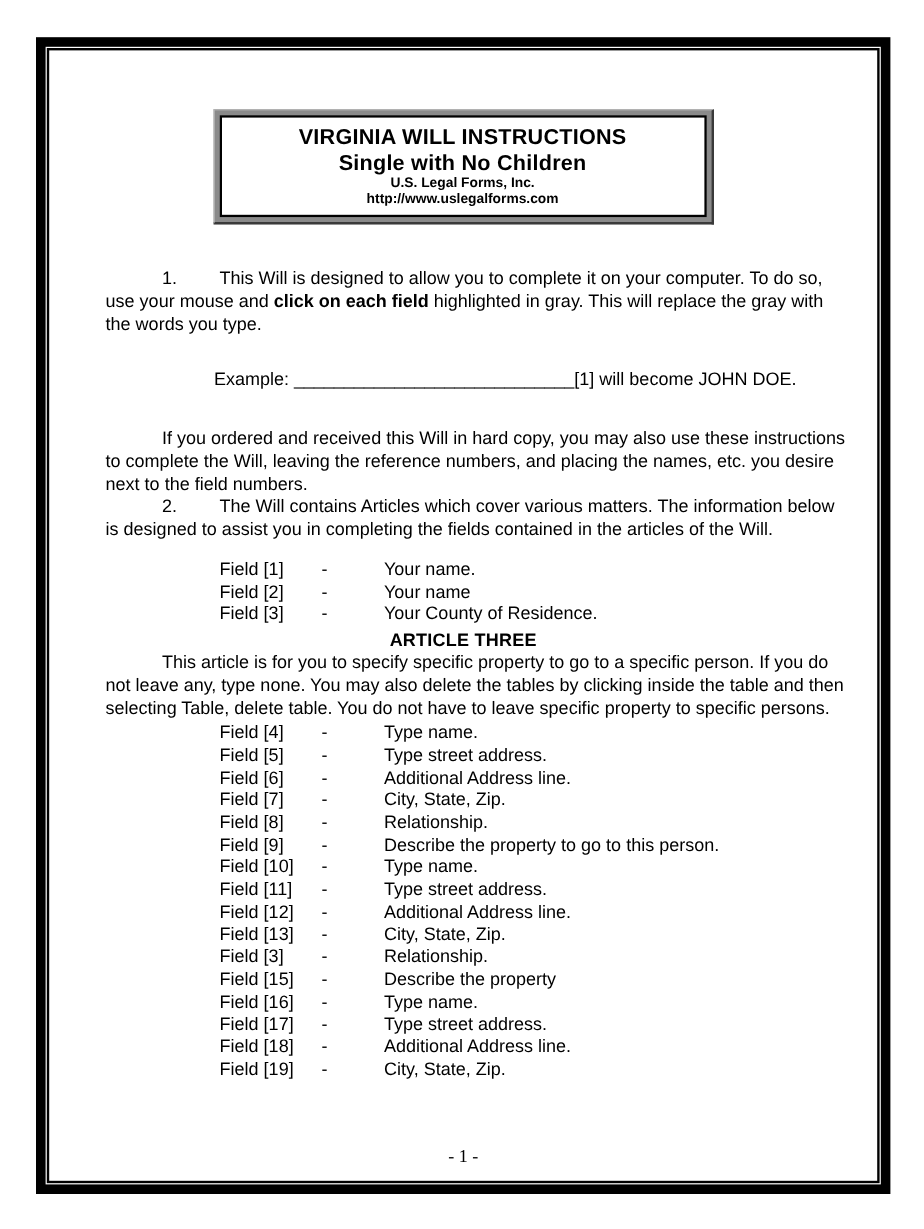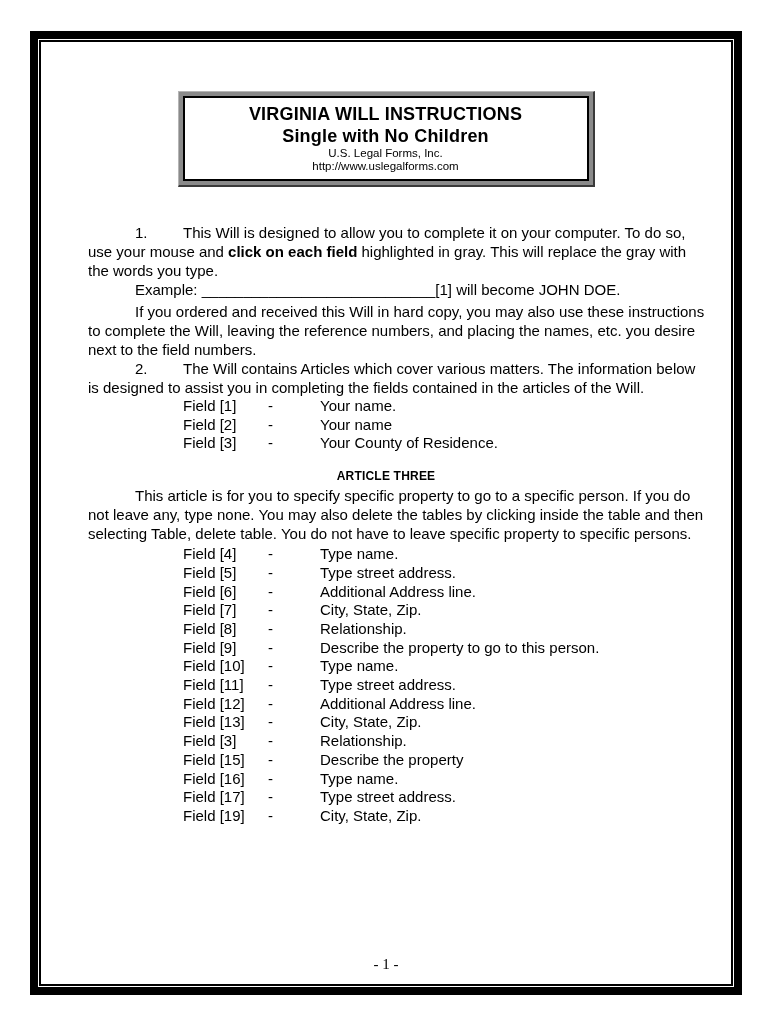--- a/index.html
+++ b/index.html
@@ -21,45 +21,45 @@
   .title-box {
     background:#8a8a8a; padding:4px;
     border-top:1px solid #b5b5b5; border-left:1px solid #b5b5b5;
     border-right:2px solid #3a3a3a; border-bottom:2px solid #3a3a3a;
   }
   .title-box-inner {
     border:2px solid #000; background:#fff; text-align:center;
     width:406px; padding:5px 8px 6px 8px;
   }
   .title-main { font-size:18px; font-weight:bold; line-height:22px; letter-spacing:0.2px; }
-  .title-small { font-size:11.5px; font-weight:normal; line-height:13px; }
+  .title-small { font-size:11.5px; font-weight:bold; line-height:13px; }
 
   
   .content { padding:0 24px 0 47px; font-size:15px; line-height:19px; }
   .para { text-indent:47px; }
   .p1 { margin-top:36px; }
   .num { display:inline-block; width:48px; text-indent:0; }
-  .example-line { margin-top:0; padding-left:47px; }
-  .p-hardcopy { margin-top:3px; }
+  .example-line { margin-top:27px; padding-left:47px;text-align:center; }
+  .p-hardcopy { margin-top:30px; }
   .p2 { }
   .p3 { margin-top:0; }
 
   .blank { letter-spacing:0; white-space:nowrap; }
 
   
-  .field-list { line-height:18.7px; }
+  .field-list { margin-top:15px; line-height:18.7px; }
   .field-list-2 { margin-top:2px; }
   .frow { padding-left:95px; white-space:nowrap; }
   .fl { display:inline-block; width:85px; }
   .fd { display:inline-block; width:52px; }
 
   
   .article-heading {
-    margin:14px -24px 0 -47px; text-align:center;
-    font-weight:bold; font-size:12px; line-height:19px; letter-spacing:0.2px;
+    margin:2px -24px 0 -47px; text-align:center;
+    font-weight:bold; font-size:15px; line-height:19px; letter-spacing:0.2px;
   }
 
   
   .page-footer {
     position:absolute; left:0; right:0; bottom:11px; text-align:center;
     font-family:"Liberation Serif", serif; font-size:15px;
   }
 </style>
 </head>
 <body>
@@ -124,20 +124,21 @@
           <div class="frow"><span class="fl">Field [13]</span><span class="fd">-</span><span>City, State, Zip.</span></div>
 
           <div class="frow"><span class="fl">Field [3]</span><span class="fd">-</span><span>Relationship.</span></div>
 
           <div class="frow"><span class="fl">Field [15]</span><span class="fd">-</span><span>Describe the property</span></div>
 
           <div class="frow"><span class="fl">Field [16]</span><span class="fd">-</span><span>Type name.</span></div>
 
           <div class="frow"><span class="fl">Field [17]</span><span class="fd">-</span><span>Type street address.</span></div>
 
+          <div class="frow"><span class="fl">Field [18]</span><span class="fd">-</span><span>Additional Address line.</span></div>
 
           <div class="frow"><span class="fl">Field [19]</span><span class="fd">-</span><span>City, State, Zip.</span></div>
         </div>
 
     </div>
 
     <div class="page-footer">- 1 -</div>
 
   </div>
 </div>

